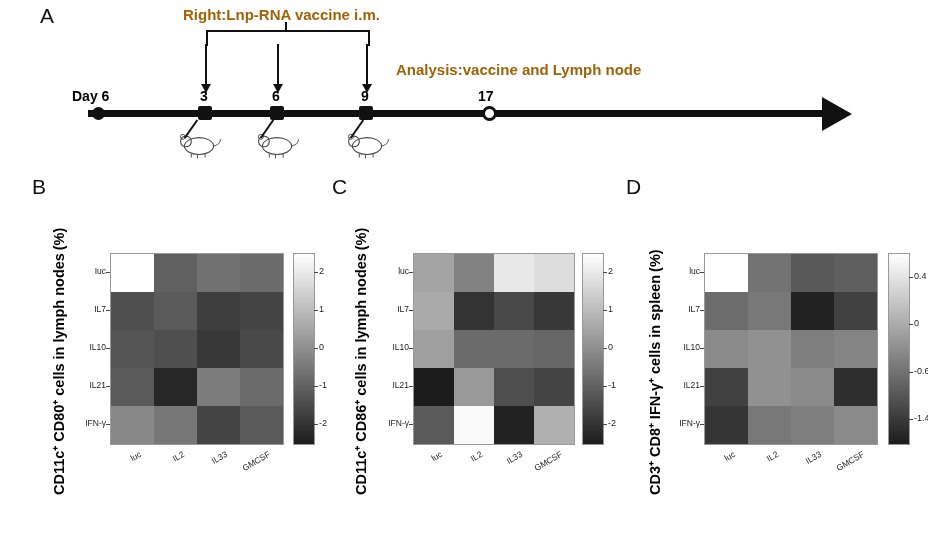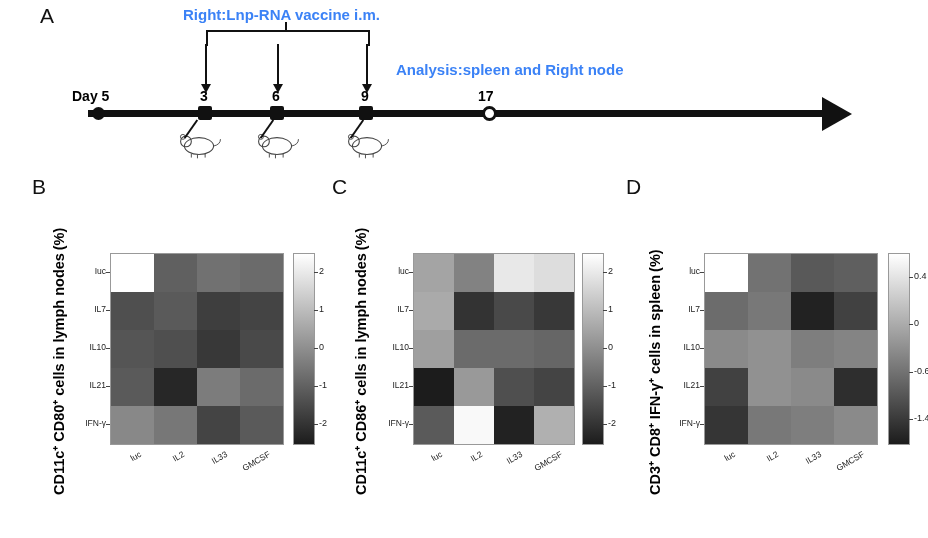--- a/index.html
+++ b/index.html
@@ -13,21 +13,21 @@
   }
   .panel-letter{
     position:absolute;
     font-size:21px;
     font-family:"Liberation Sans", sans-serif;
     color:#111;
   }
   
   #panelA{position:absolute;left:0;top:0;width:928px;height:175px;}
   .tl-title{
-    position:absolute;font-size:15px;font-weight:bold;color:#3b82f6;
+    position:absolute;font-size:15px;font-weight:bold;color:#a16207;
   }
   .tl-axis{
     position:absolute;left:88px;top:110px;width:740px;height:7px;
     background:#111;
   }
   .tl-arrow{
     position:absolute;left:822px;top:97px;width:0;height:0;
     border-top:17px solid transparent;
     border-bottom:17px solid transparent;
     border-left:30px solid #111;
@@ -96,36 +96,36 @@
   }
   .tickline{position:absolute;height:1px;background:#444;width:4px;}
 </style>
 </head>
 <body>
 
 <div id="panelA">
   <div class="panel-letter" style="left:40px;top:4px;">A</div>
 
   <div class="tl-title" style="left:183px;top:6px;">Right:Lnp-RNA vaccine i.m.</div>
-  <div class="tl-title" style="left:396px;top:61px;">Analysis:spleen and Right node</div>
+  <div class="tl-title" style="left:396px;top:61px;">Analysis:vaccine and Lymph node</div>
 
   <div class="tl-bracket" style="left:206px;top:30px;width:160px;height:14px;"></div>
   <div class="tl-vline" style="left:285px;top:22px;height:10px;"></div>
 
   <div class="tl-vline" style="left:205px;top:44px;height:42px;"></div>
   <div class="tl-va" style="left:201px;top:84px;"></div>
   <div class="tl-vline" style="left:277px;top:44px;height:42px;"></div>
   <div class="tl-va" style="left:273px;top:84px;"></div>
   <div class="tl-vline" style="left:366px;top:44px;height:42px;"></div>
   <div class="tl-va" style="left:362px;top:84px;"></div>
 
   <div class="tl-axis"></div>
   <div class="tl-arrow"></div>
 
-  <div class="tl-label" style="left:72px;">Day 5</div>
+  <div class="tl-label" style="left:72px;">Day 6</div>
   <div class="tl-dot" style="left:92px;"></div>
 
   <div class="tl-label" style="left:200px;">3</div>
   <div class="tl-dot sq" style="left:198px;"></div>
 
   <div class="tl-label" style="left:272px;">6</div>
   <div class="tl-dot sq" style="left:270px;"></div>
 
   <div class="tl-label" style="left:361px;">9</div>
   <div class="tl-dot sq" style="left:359px;"></div>

